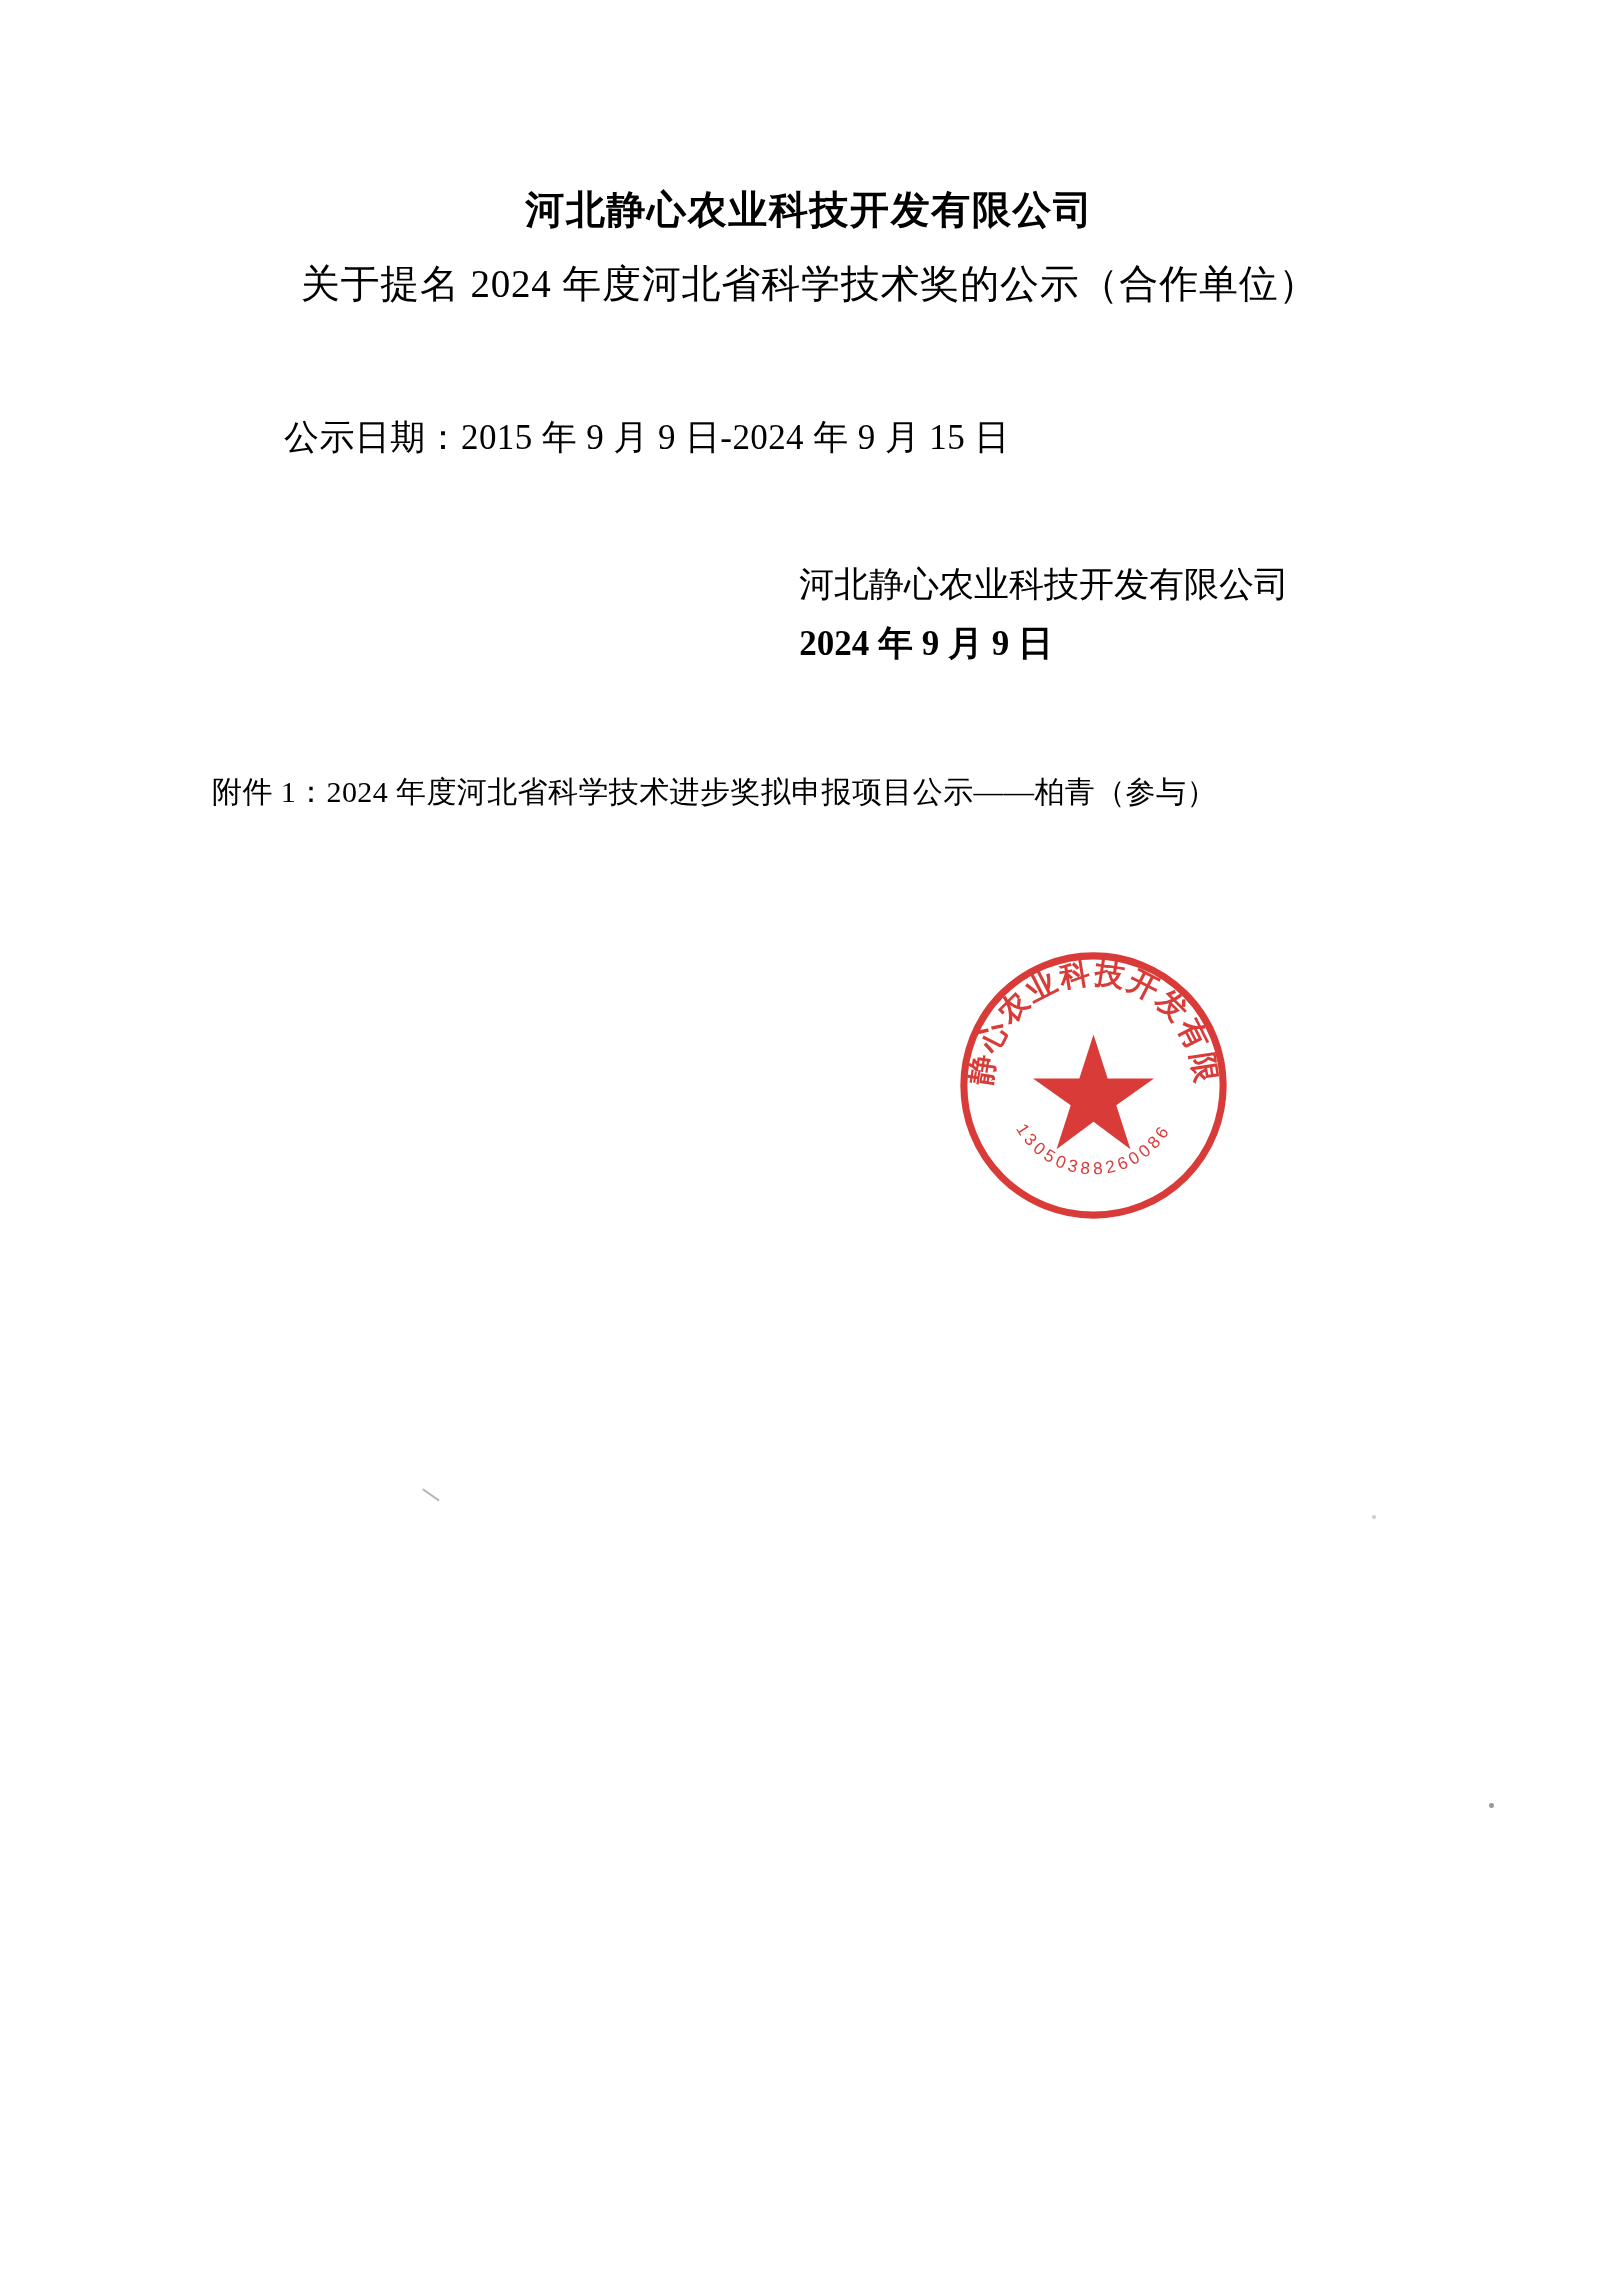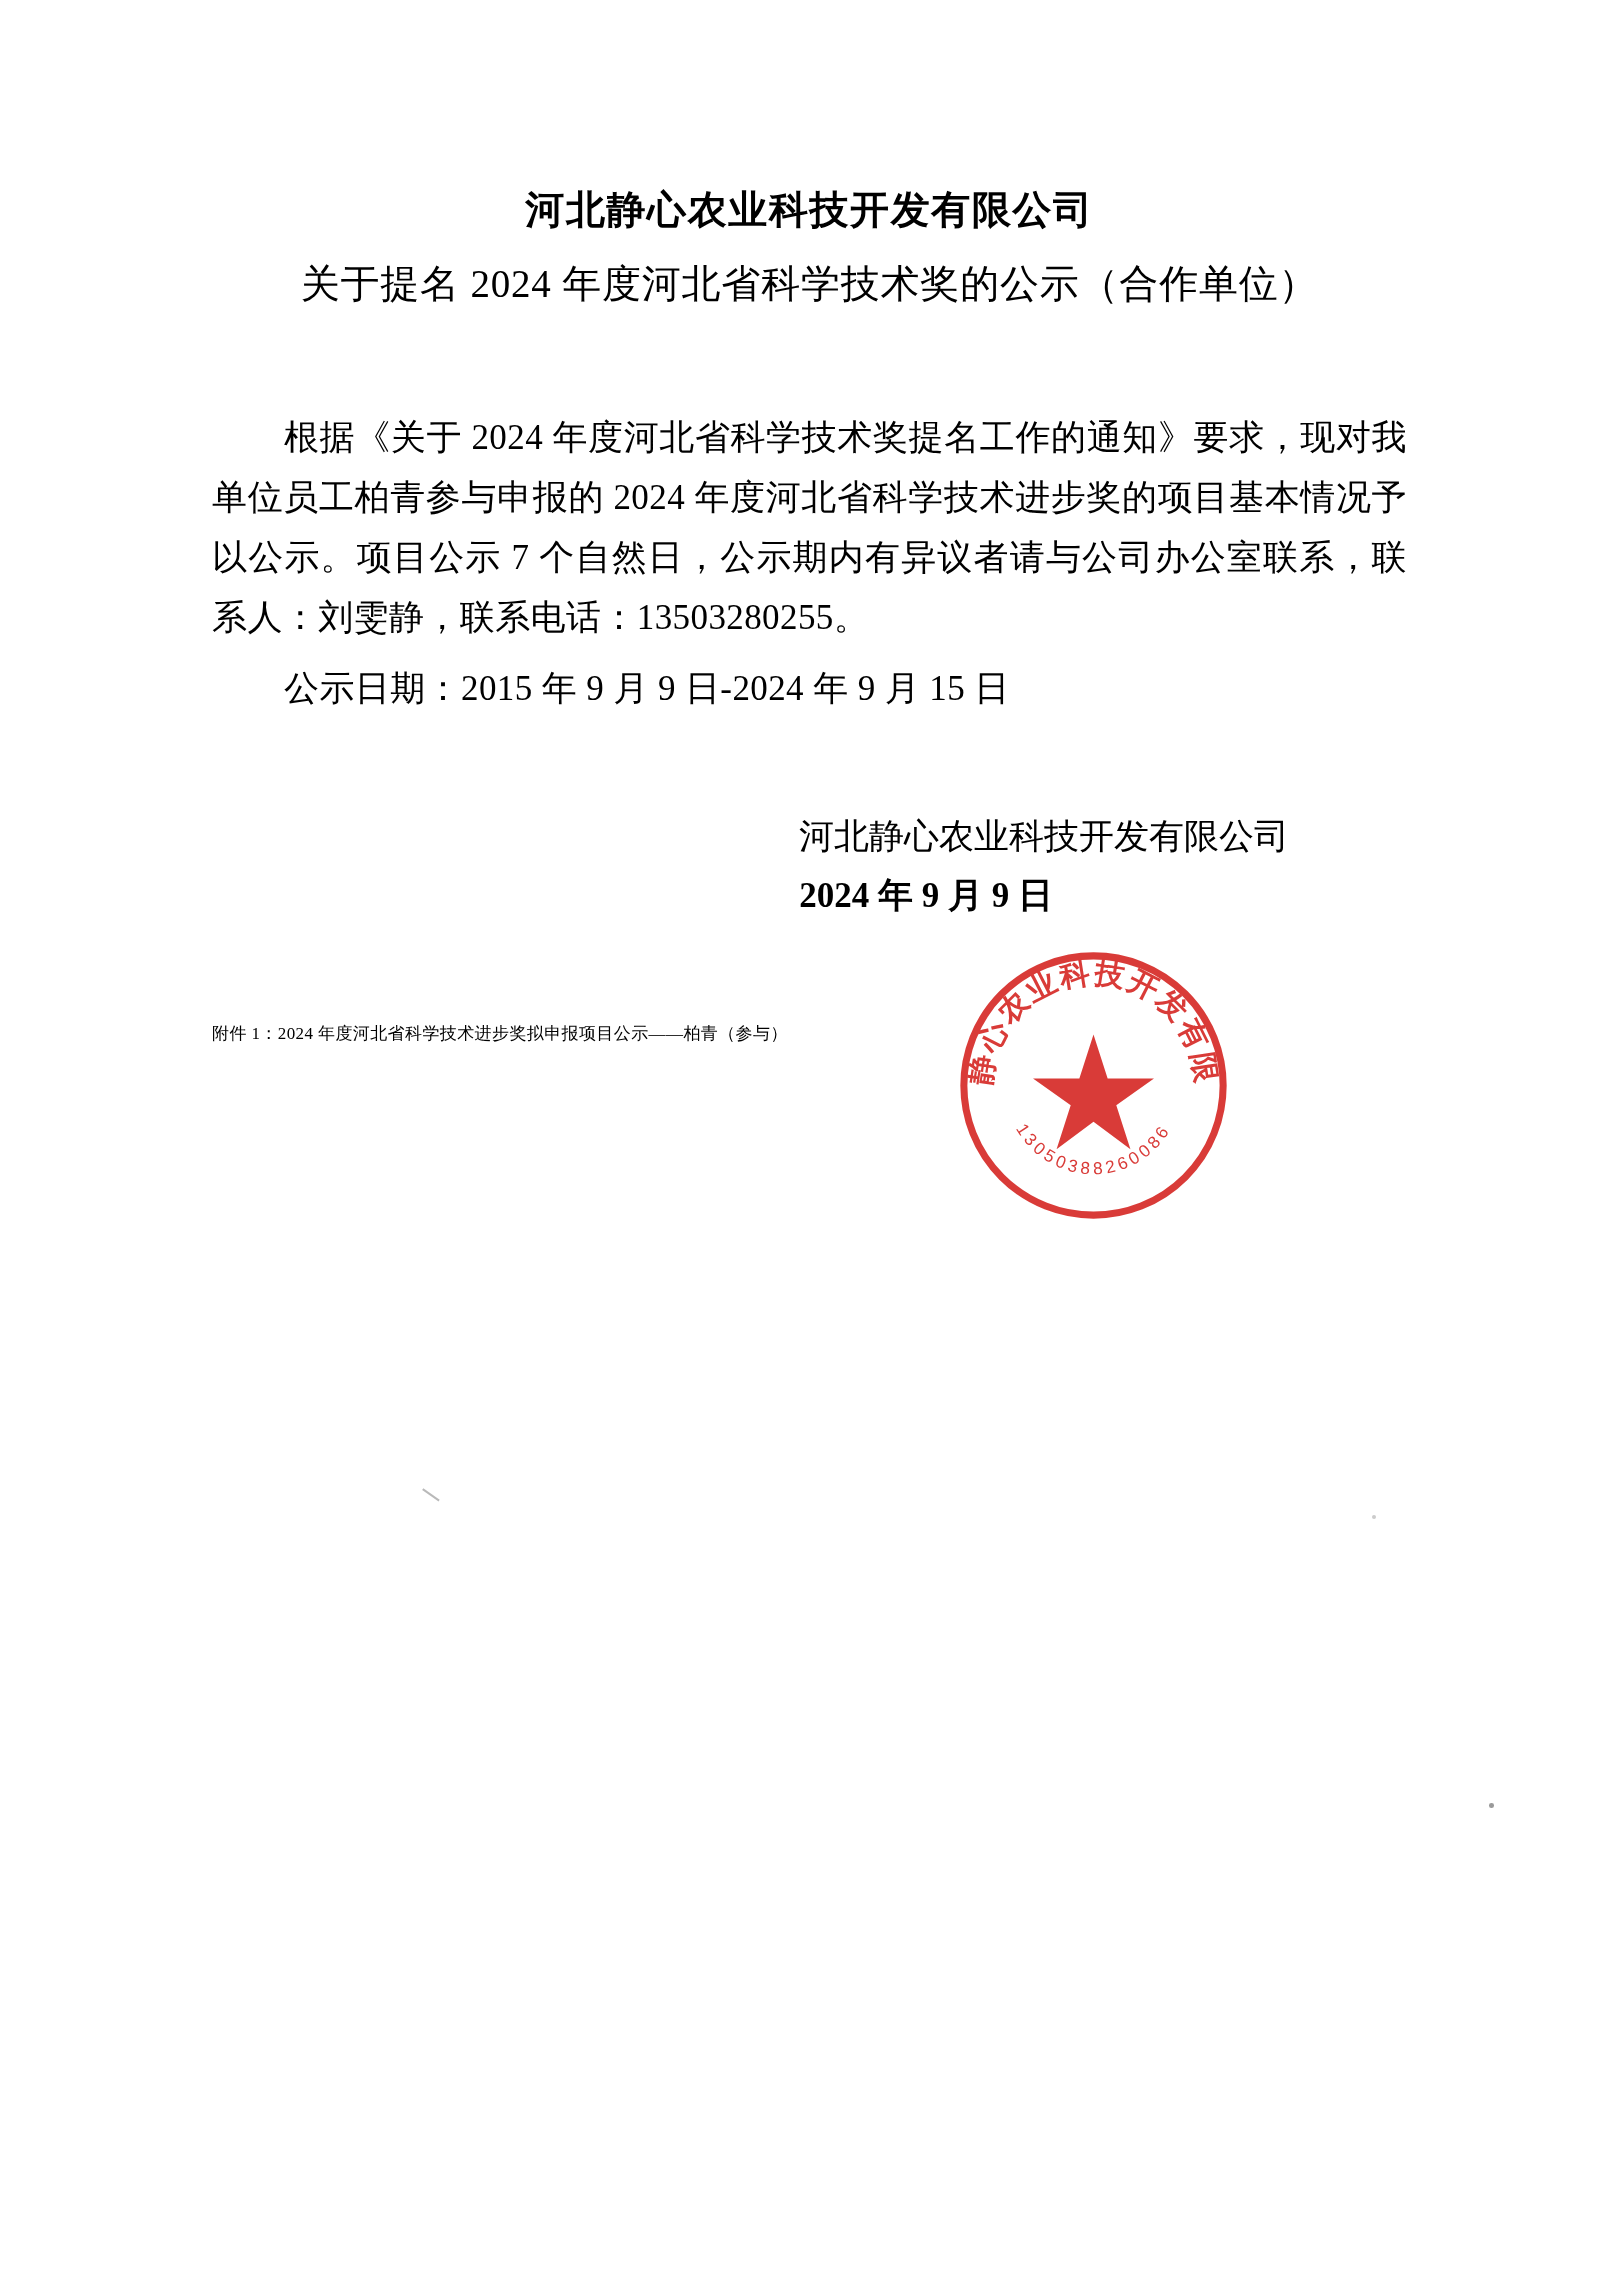--- a/index.html
+++ b/index.html
@@ -77,21 +77,21 @@
     z-index: 1;
   }
   .sign-date {
     text-align: right;
     padding-right: 236px;
     font-weight: bold;
   }
 
   .attachment {
     margin-top: 94px;
-    font-size: 17px;
+    font-size: 30px;
     line-height: 1.6;
     letter-spacing: 0.4px;
   }
 
   
   .seal {
     position: absolute;
     left: 956px;
     top: 948px;
     width: 275px;
@@ -139,21 +139,20 @@
 <div class="page">
 
   <div class="content">
 
     <div class="title-block">
       <div class="title-line-1">河北静心农业科技开发有限公司</div>
       <div class="title-line-2">关于提名 2024 年度河北省科学技术奖的公示（合作单位）</div>
     </div>
 
     <div class="body-block">
-      <p class="para">根据《关于 2024 年度河北省科学技术奖提名工作的通知》要求，现对我单位员工柏青参与申报的 2024 年度河北省科学技术进步奖的项目基本情况予以公示。项目公示 7 个自然日，公示期内有异议者请与公司办公室联系，联系人：刘雯静，联系电话：13503280255。</p>
       <p class="para-date">公示日期：2015 年 9 月 9 日-2024 年 9 月 15 日</p>
     </div>
 
     <div class="signature-block">
       <div>河北静心农业科技开发有限公司</div>
       <div class="sign-date">2024 年 9 月 9 日</div>
     </div>
 
     <div class="attachment">附件 1：2024 年度河北省科学技术进步奖拟申报项目公示——柏青（参与）</div>
 

